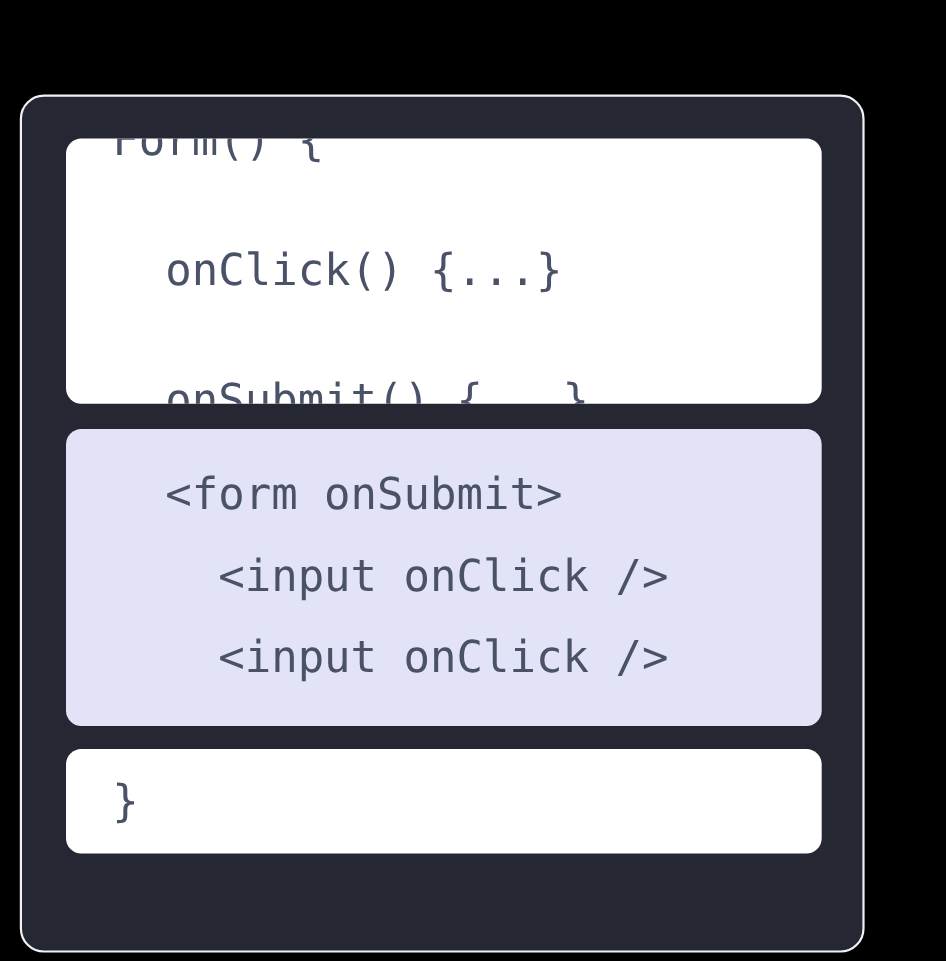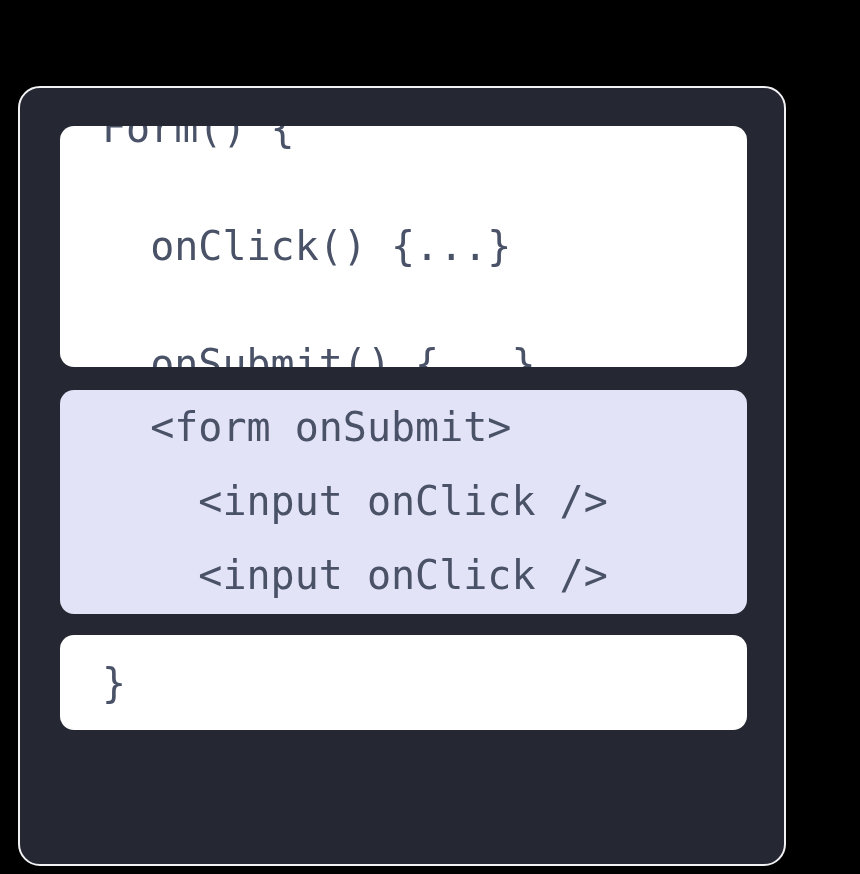--- a/index.html
+++ b/index.html
@@ -44,21 +44,21 @@
   }
   .panel-peach  { background: #ffffff; gap: 44px; }
   .panel-lilac  { background: #e3e3f7; }
 
   #panel-component {
     height: 241px;
     padding: 18px 0 20px 0;
     margin-bottom: 23px;
   }
   #panel-markup {
-    height: 224px;
+    height: 270px;
     padding: 20px 0 22px 0;
     margin-bottom: 21px;
   }
   #panel-closing {
     height: 95px;
     padding: 8px 0 8px 0;
   }
 
   
   .code-line {

